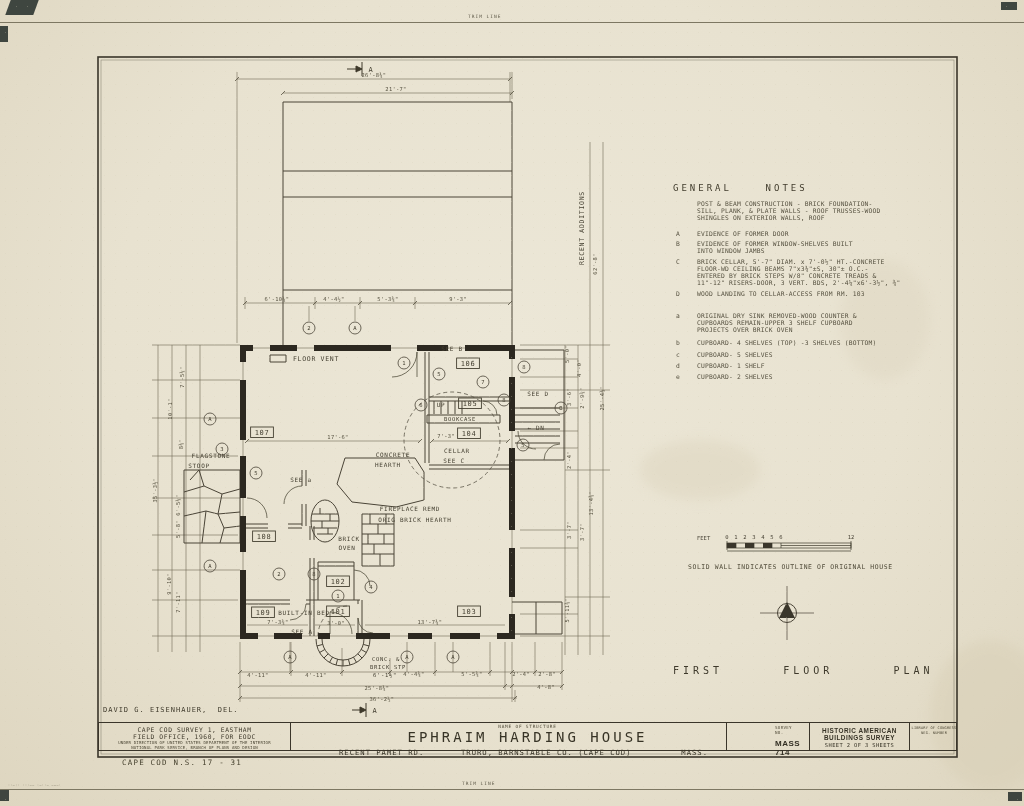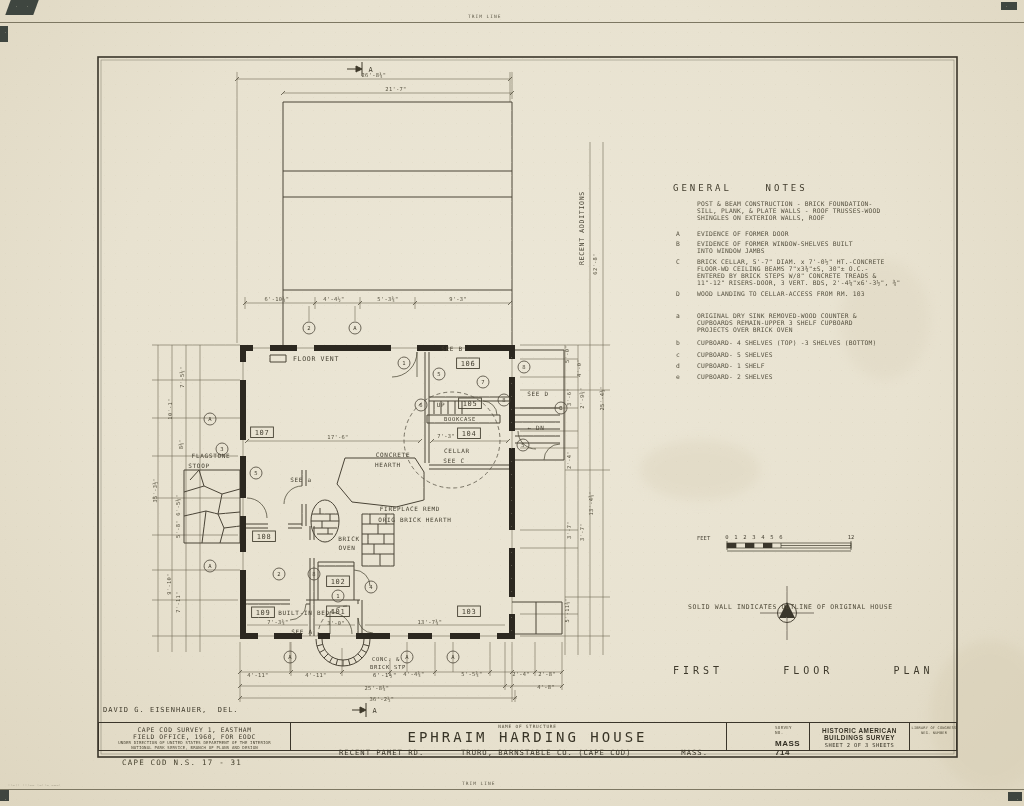--- a/index.html
+++ b/index.html
@@ -21,21 +21,21 @@
   .reft{font-family:"DejaVu Sans Mono",monospace;font-size:5.5px;fill:#454032;text-anchor:middle;}
   .refc{fill:none;stroke:#4a4437;stroke-width:.8;}
   .lblbox{fill:none;stroke:#454032;stroke-width:.9;}
   .sticks{font-family:"DejaVu Sans Mono",monospace;font-size:5.5px;fill:#4a4538;text-anchor:middle;}
   .txt{position:absolute;white-space:pre;}
   .notes-title{font-size:9px;letter-spacing:3px;color:#403b2c;}
   .nblock{white-space:pre-line;font-size:6.3px;line-height:7.1px;letter-spacing:.2px;color:#55503f;}
   .nrow{position:absolute;left:676px;width:258px;display:flex;}
   .nkey{width:21px;flex:none;font-size:6.3px;line-height:7.1px;color:#55503f;}
   .ntxt{white-space:pre-line;font-size:6.3px;line-height:7.1px;letter-spacing:.2px;color:#55503f;}
-  .legend{font-size:6.4px;letter-spacing:.6px;color:#4e4937;margin-top:40px;}
+  .legend{font-size:6.4px;letter-spacing:.6px;color:#4e4937;}
   .plan-title{font-size:10px;letter-spacing:4px;color:#3e392b;}
   .delineator{font-size:7px;letter-spacing:1px;color:#3e392b;}
   .footerid{font-size:7.5px;letter-spacing:1.2px;color:#47422f;}
   .tb{position:absolute;left:98px;top:722px;width:859px;height:29px;
     border:1.4px solid #3a352a;box-sizing:border-box;}
   .tb-box{position:absolute;top:0;height:100%;border-left:1.2px solid #3a352a;box-sizing:border-box;}
   .tb-left{left:0;width:192px;border-left:none;border-right:1.2px solid #3a352a;text-align:center;}
   .tb-center{left:192px;width:473px;border-left:none;}
   .tb-survey{left:627px;width:45px;text-align:left;padding-left:48px;}
   .tb-habs{left:710px;width:100px;text-align:center;}

